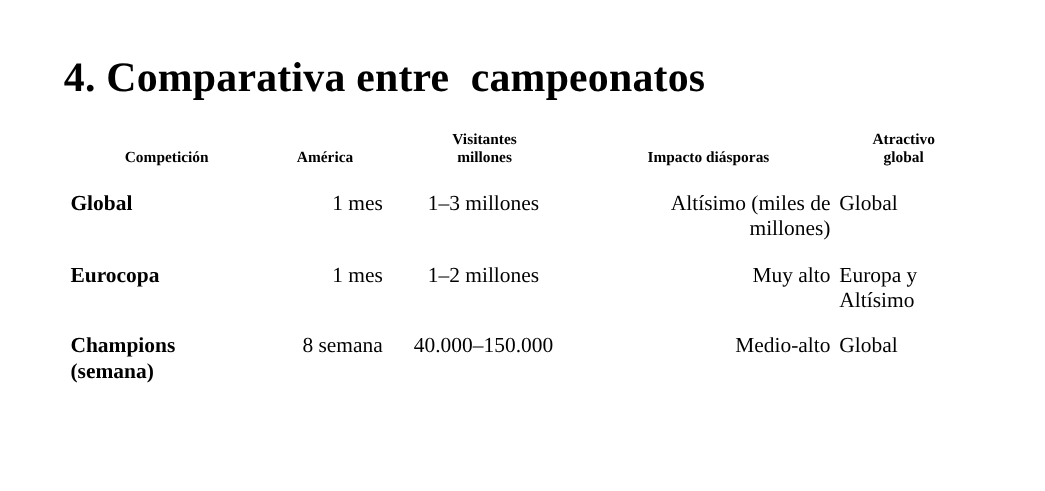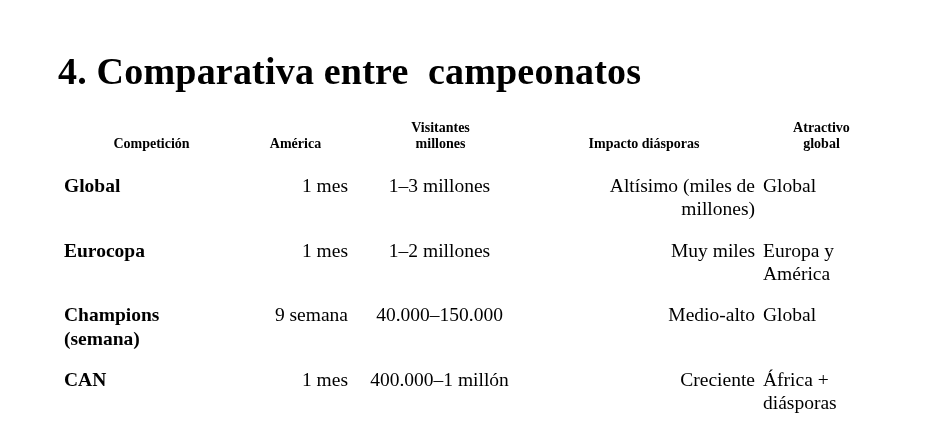--- a/index.html
+++ b/index.html
@@ -118,33 +118,26 @@
         <td class="col-name">Global</td>
         <td class="col-dur">1 mes</td>
         <td class="col-vis">1–3 millones</td>
         <td class="col-imp">Altísimo (miles de millones)</td>
         <td class="col-atr">Global</td>
       </tr>
       <tr>
         <td class="col-name">Eurocopa</td>
         <td class="col-dur">1 mes</td>
         <td class="col-vis">1–2 millones</td>
-        <td class="col-imp">Muy miles</td>
-        <td class="col-atr">Europa y América</td>
+        <td class="col-imp">Muy alto</td>
+        <td class="col-atr">Europa y Altísimo</td>
       </tr>
       <tr>
         <td class="col-name">Champions (semana)</td>
-        <td class="col-dur">9 semana</td>
+        <td class="col-dur">8 semana</td>
         <td class="col-vis nowrap">40.000–150.000</td>
         <td class="col-imp">Medio-alto</td>
         <td class="col-atr">Global</td>
-      </tr>
-      <tr>
-        <td class="col-name">CAN</td>
-        <td class="col-dur">1 mes</td>
-        <td class="col-vis nowrap">400.000–1 millón</td>
-        <td class="col-imp">Creciente</td>
-        <td class="col-atr">África + diásporas</td>
       </tr>
     </tbody>
   </table>
 
 </div>
 
 </body></html>

